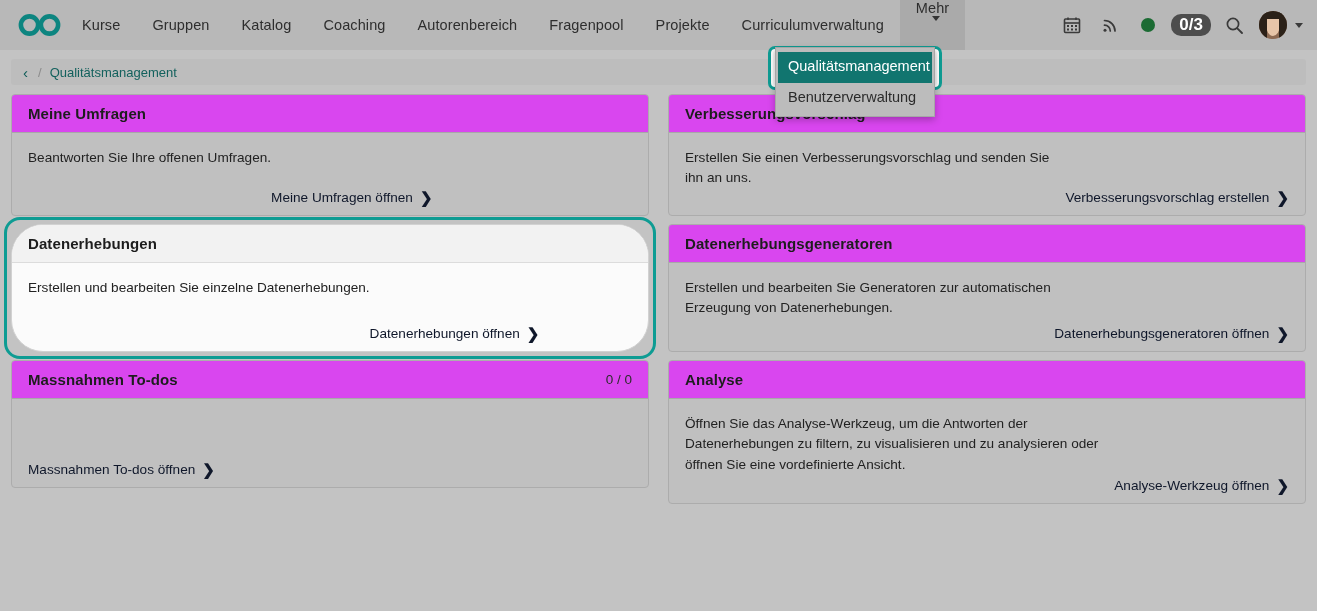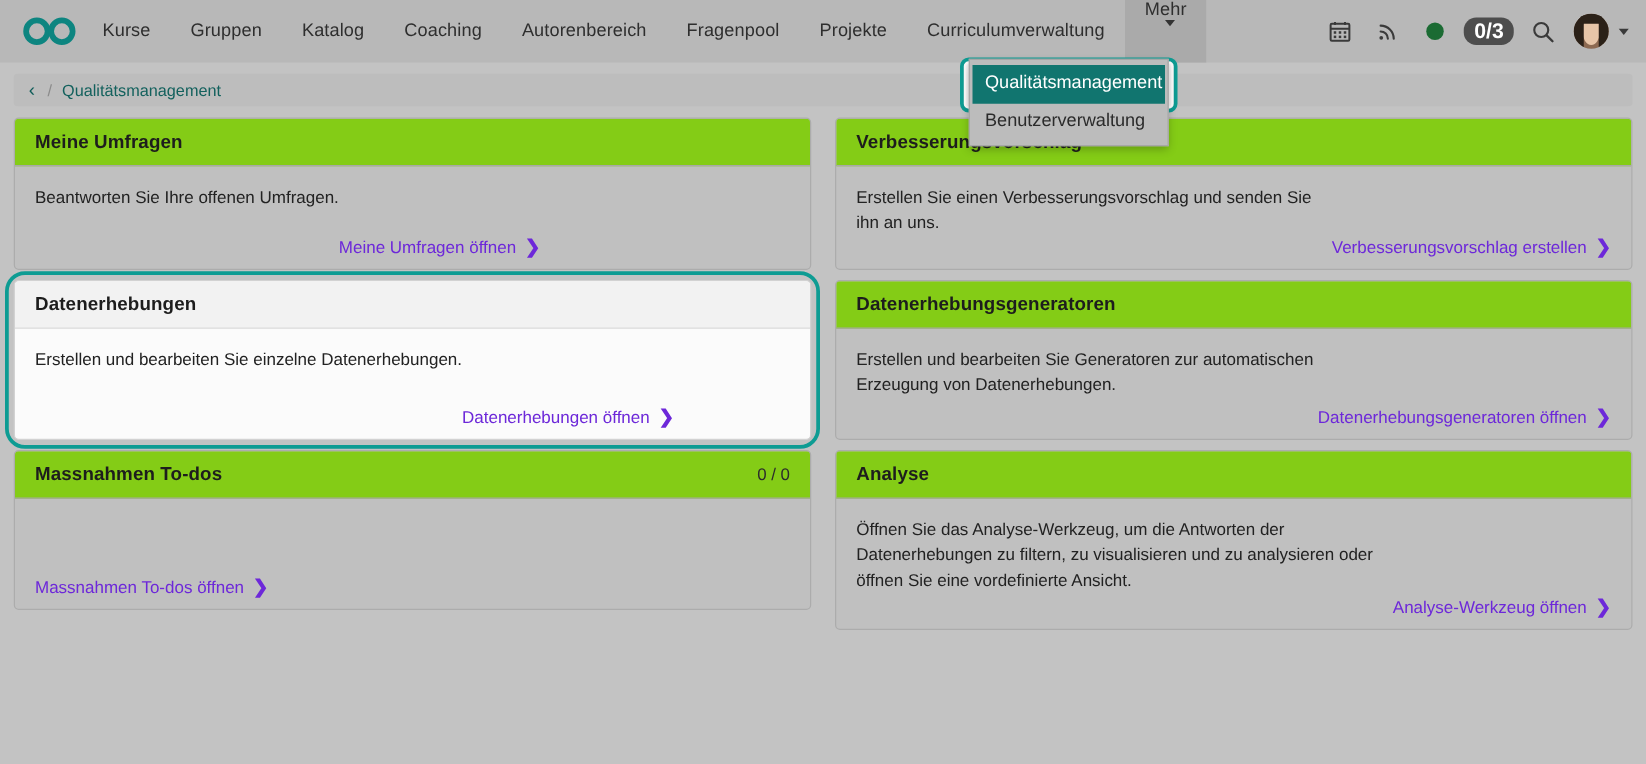--- a/index.html
+++ b/index.html
@@ -219,21 +219,21 @@
   .cell { position: relative; }
 
   .card {
     background: #c0c0c0;
     border: 1px solid #acacac;
     border-radius: 4px;
     overflow: hidden;
   }
 
   .card-head {
-    background: #84cc16;
+    background: #d946ef;
     border-bottom: 1px solid #a8a8a8;
     height: 38px;
     display: flex;
     align-items: center;
     justify-content: space-between;
     padding: 0 16px;
   }
   .card-title {
     font-size: 15px;
     font-weight: bold;
@@ -257,21 +257,21 @@
     line-height: 1.5;
   }
   .card-link-row {
     margin-top: auto;
     padding-top: 12px;
     display: flex;
     justify-content: flex-end;
   }
   .card-link {
     font-size: 13.6px;
-    color: #6d28d9;
+    color: #0f172a;
     cursor: pointer;
     display: inline-flex;
     align-items: flex-start;
     gap: 7px;
     white-space: nowrap;
   }
   .card-link .chev {
     font-size: 15px;
     line-height: 1;
     font-weight: bold;
@@ -279,20 +279,21 @@
 
   
   .cell.highlighted {
     outline: 3px solid #0e9c93;
     border-radius: 9px;
     outline-offset: 4px;
   }
   .cell.highlighted .card {
     background: #fbfbfb;
     border-color: #d2d2d2;
+    border-radius: 32px;
   }
   .cell.highlighted .card-head {
     background: #f2f2f2;
     border-bottom-color: #dcdcdc;
   }
 
   
   .row1 .card-body { min-height: 82px; }
   .row2 .card-body { min-height: 88px; }
   .row3 .card-body { min-height: 88px; }

